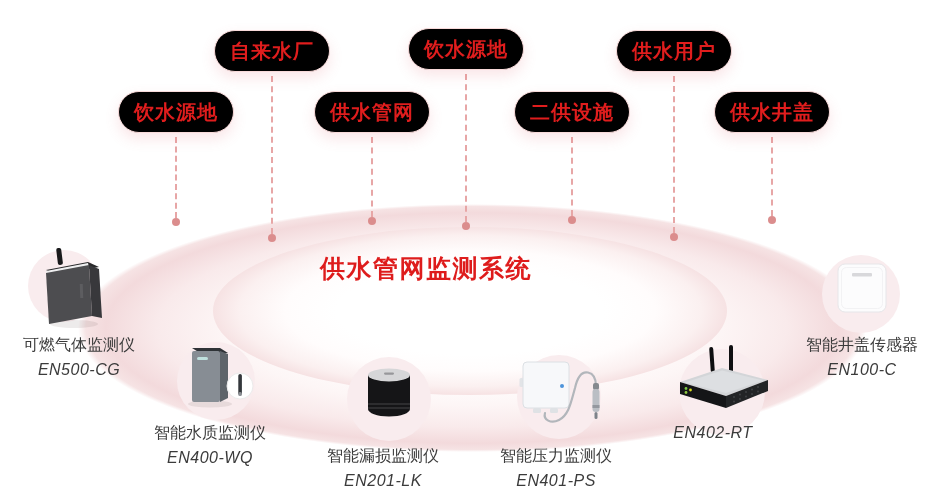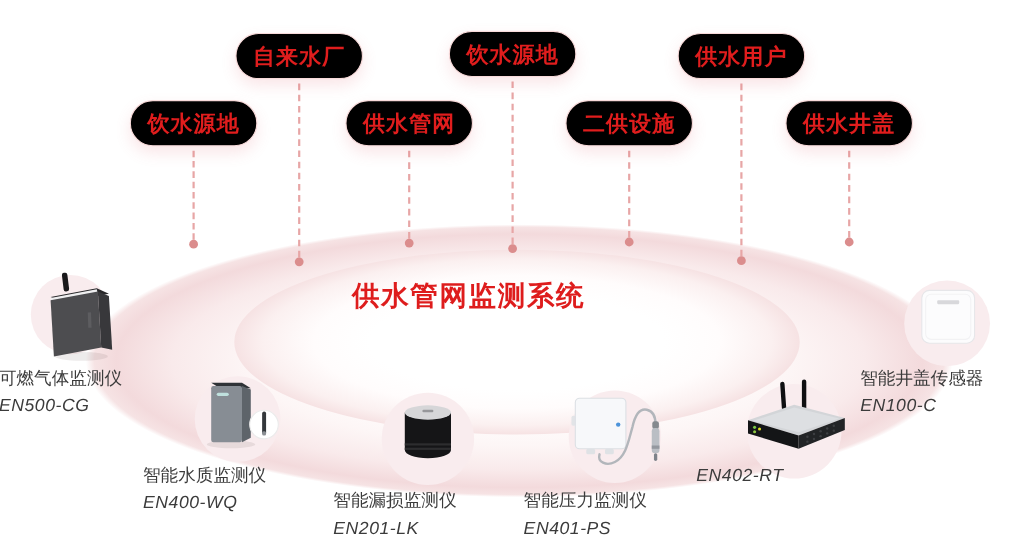--- a/index.html
+++ b/index.html
@@ -27,21 +27,21 @@
     border:1px solid #f8dada;box-shadow:0 6px 14px rgba(222,100,110,.16);
     display:flex;align-items:center;justify-content:center;
     font-size:20px;font-weight:600;color:#e01d1d;letter-spacing:1px;white-space:nowrap;
     box-sizing:border-box;z-index:3;
   }
   .connector{position:absolute;width:0;border-left:2px dashed #e7a6a6;z-index:2;}
   .dot{position:absolute;width:8px;height:8px;border-radius:50%;background:#db8d8d;z-index:2;}
   
   .dev-circle{position:absolute;border-radius:50%;background:#f9ecee;z-index:1;}
   .dev-art{position:absolute;z-index:2;}
-  .dev-label{position:absolute;width:160px;color:#3b3b3b;z-index:3;}
+  .dev-label{position:absolute;width:160px;text-align:center;color:#3b3b3b;z-index:3;}
   .dev-label .name{font-size:16px;font-weight:500;line-height:25px;white-space:nowrap;}
   .dev-label .model{font-size:16px;font-weight:500;line-height:25px;letter-spacing:.5px;white-space:nowrap;font-style:italic;}
 </style>
 </head>
 <body>
 
 <div class="canvas">
 
   <div class="ellipse outer"></div>
   <div class="ellipse inner"></div>

